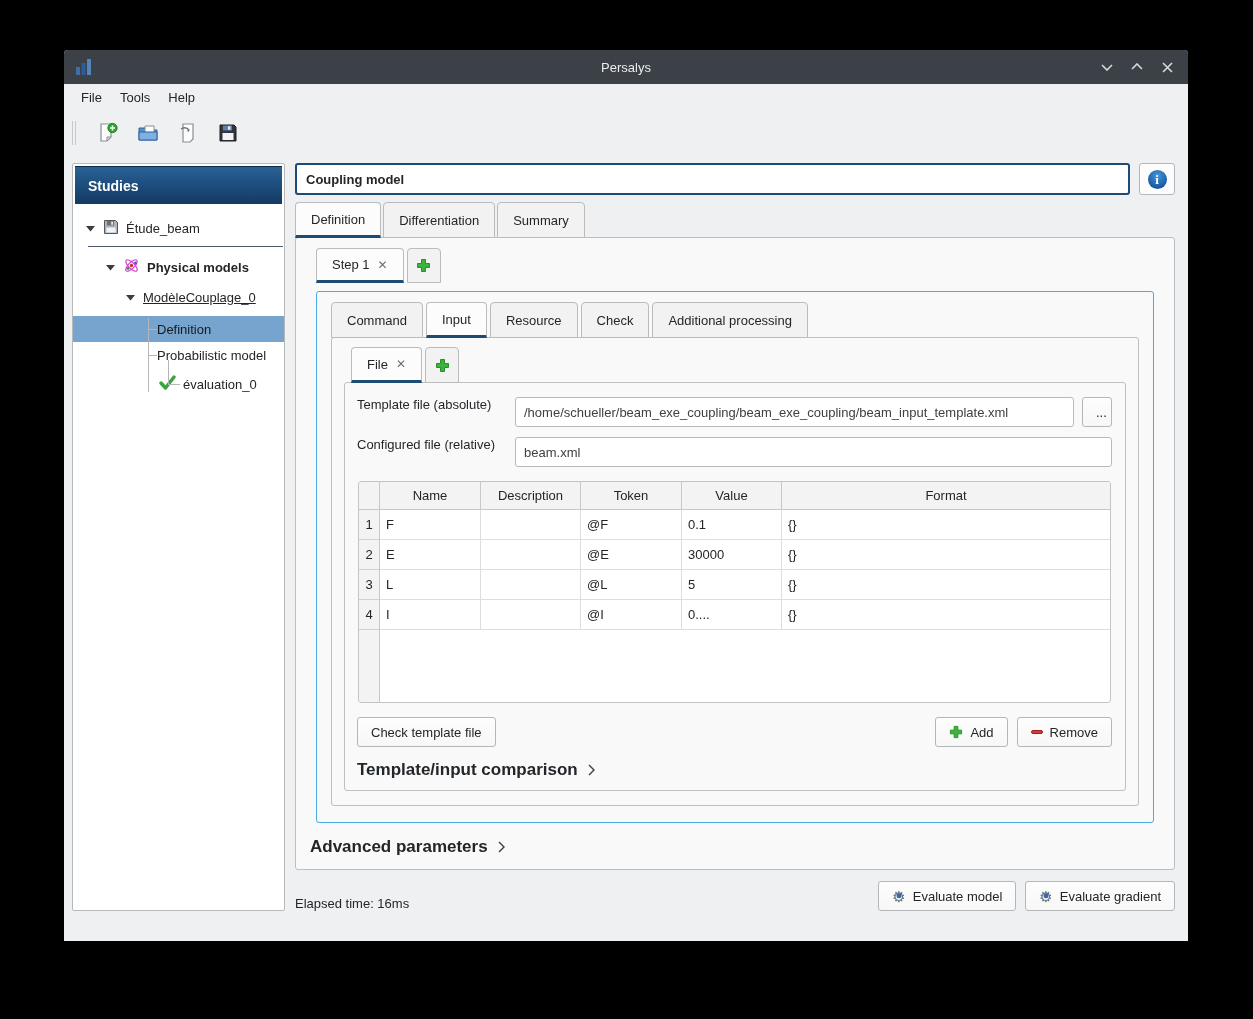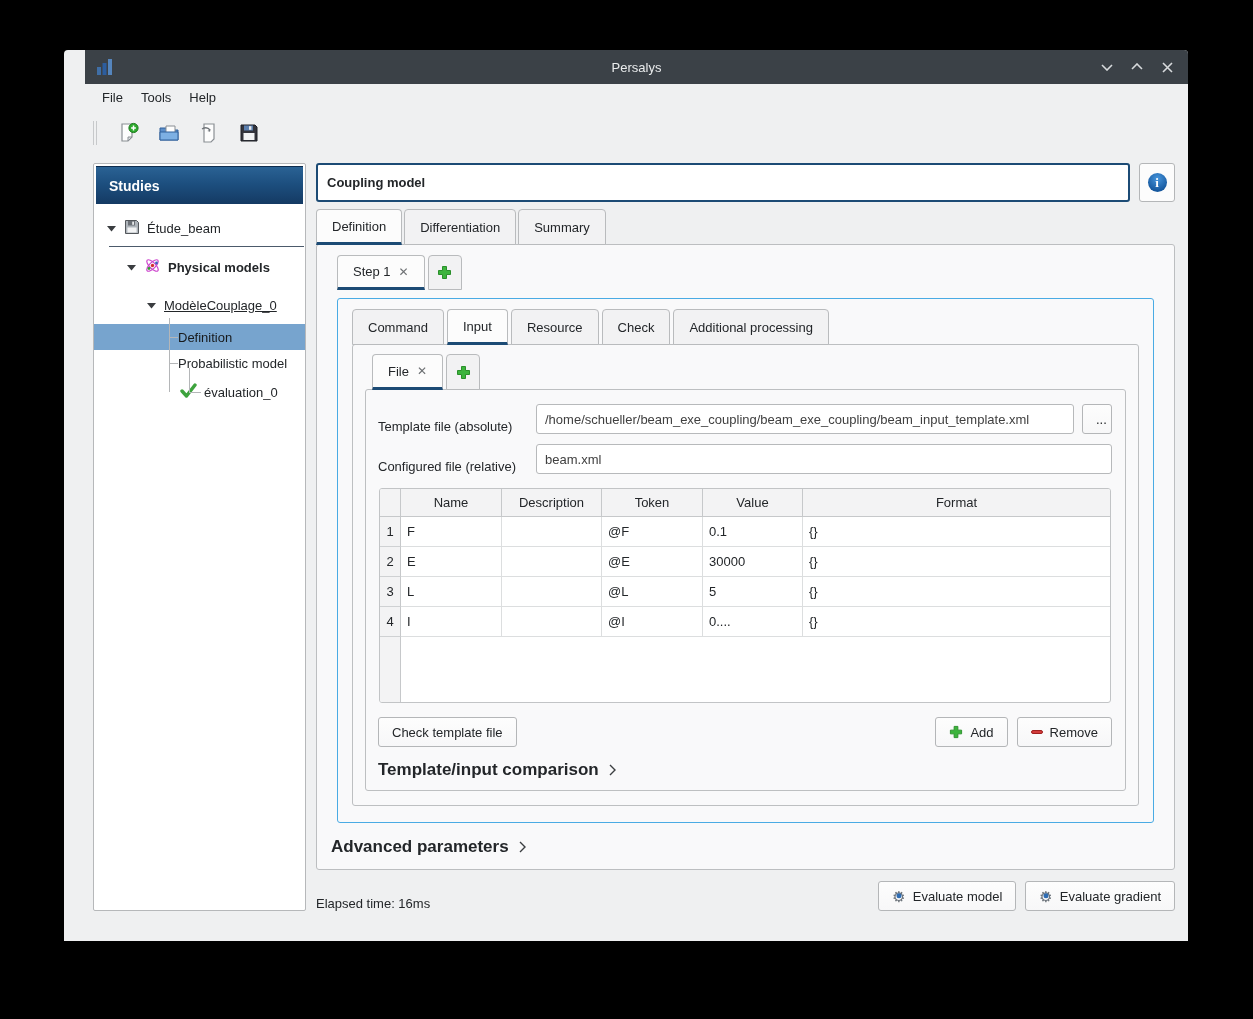--- a/index.html
+++ b/index.html
@@ -6,21 +6,21 @@
   html,body { width:1253px; height:1019px; }
   body {
     background:#000;
     font-family:"Liberation Sans","DejaVu Sans",sans-serif;
     font-size:13px; color:#232629;
     position:relative; overflow:hidden;
   }
   .window {
     position:absolute; left:64px; top:50px; width:1124px; height:891px;
     background:#eff0f1; border-radius:4px 4px 0 0;
-    display:flex; flex-direction:column; overflow:hidden;padding-left:21px;
+    display:flex; flex-direction:column; overflow:hidden;
   }
   
   .titlebar {
     height:34px; background:#3b4147; flex:none;
     display:flex; align-items:center; position:relative; color:#e9ebec;
   }
   .tb-logo { margin-left:9px; display:flex; align-items:center; }
   .tb-title { position:absolute; left:0; right:0; text-align:center; font-size:13px; }
   .tb-controls { margin-left:auto; display:flex; align-items:center; gap:8px; margin-right:10px; z-index:2; }
   .tb-btn { width:22px; height:22px; display:grid; place-items:center; cursor:default; }
@@ -42,33 +42,33 @@
     border-top:1px solid #0d2c4e;
     color:#fff; font-weight:bold; font-size:14px;
     display:flex; align-items:center; padding-left:13px;
   }
   .tree { flex:1; position:relative; padding-top:8px; }
   .tree-row { height:28px; display:flex; align-items:center; position:relative; gap:7px; }
   .caret { width:10px; flex:none; display:flex; }
   .row-etude { padding-left:13px; }
   .tree-sep { border-top:1px solid #4c5a6b; margin:4px 1px 5px 15px; }
   .row-physical { padding-left:33px; height:30px; font-weight:bold; }
-  .row-modele { padding-left:53px; height:30px; margin-top:8px; }
+  .row-modele { padding-left:53px; height:30px; }
   .row-modele .tree-label { text-decoration:underline; }
   .row-definition { padding-left:84px; height:26px; margin-top:4px; background:#77a4ce; color:#17191b; }
   .row-prob { padding-left:84px; height:26px; }
   .row-evaluation { padding-left:73px; height:30px; margin-top:6px; font-weight:bold; }
   .row-eval0 { padding-left:108px; height:28px; margin-top:2px; }
   .branch-v { position:absolute; left:75px; top:112px; height:74px; border-left:1px solid #b4b6b8; z-index:2; }
   .stub::before { content:""; position:absolute; left:75px; top:50%; width:9px; border-top:1px solid #b4b6b8; }
   .row-eval0::before { content:""; position:absolute; left:95px; top:-10px; height:24px; width:11px;
                        border-left:1px solid #b4b6b8; border-bottom:1px solid #b4b6b8; }
   
   .main { flex:1; display:flex; flex-direction:column; min-width:0; }
-  .name-row { display:flex; gap:9px; height:39px; flex:none; }
+  .name-row { display:flex; gap:9px; height:32px; flex:none; }
   .name-input { flex:1; border:2px solid #1c4b75; border-radius:3px; background:#fff;
                 font:inherit; font-weight:bold; padding:0 9px; color:#232629; outline:none; }
   .info-btn { width:36px; border:1px solid #b4b6b8; border-radius:3px; background:#fcfcfc;
               display:grid; place-items:center; }
   .info-glyph { width:19px; height:19px; border-radius:50%;
                 background:radial-gradient(circle at 50% 30%,#4695dc,#15579d 75%);
                 color:#fff; font-weight:bold; font-family:"Liberation Serif",serif;
                 display:grid; place-items:center; font-size:13px; line-height:1; }
   .tabs-row { display:flex; margin-top:7px; height:36px; flex:none; gap:2px;
               position:relative; z-index:2; margin-bottom:-1px; }
@@ -81,21 +81,21 @@
   .blue-box { flex:1; border:1px solid #4aabe4; border-radius:3px; margin:8px 8px 0 8px;
               display:flex; flex-direction:column; padding:10px 14px 16px 14px; min-height:0; }
   .inner-tabs { display:flex; height:36px; flex:none; gap:3px; position:relative; z-index:2; margin-bottom:-1px; }
   .tab-frame { flex:1; border:1px solid #bdbfc1; border-radius:3px; background:#f9f9fa;
                padding:9px 12px 14px 12px; display:flex; flex-direction:column; min-height:0; }
   .file-tabs { display:flex; height:36px; flex:none; margin-left:7px; gap:3px; position:relative; z-index:2; margin-bottom:-1px; }
   .file-frame { flex:1; border:1px solid #bdbfc1; border-radius:3px; background:#f9f9fa;
                 padding:14px 13px 10px 12px; display:flex; flex-direction:column; min-height:0; }
   .close-x { color:#6d7073; font-size:12px; line-height:1; }
   .plus-tab { width:34px; display:grid; place-items:center; padding:0; }
-  .field-row { display:flex; align-items:flex-end; height:30px; margin-bottom:10px; gap:8px; flex:none; }
+  .field-row { display:flex; align-items:flex-start; height:30px; margin-bottom:10px; gap:8px; flex:none; }
   .field-label { width:150px; flex:none; }
   .field-input { flex:1; height:30px; border:1px solid #b7b9bb; border-radius:3px; background:#fff;
                  font:inherit; padding:0 8px; color:#404040; outline:none; min-width:0; }
   .browse-btn { width:30px; height:30px; border:1px solid #b4b6b8; border-radius:3px; background:#fcfcfc;
                 display:grid; place-items:center; flex:none; }
   
   .table-wrap { flex:1; margin:4px 1px 0 1px; border:1px solid #c2c4c6; border-radius:3px;
                 background:#fff; overflow:hidden; min-height:0;
                 display:grid; grid-template-columns:21px 101px 100px 101px 100px 1fr;
                 grid-template-rows:28px 30px 30px 30px 30px 1fr; }

